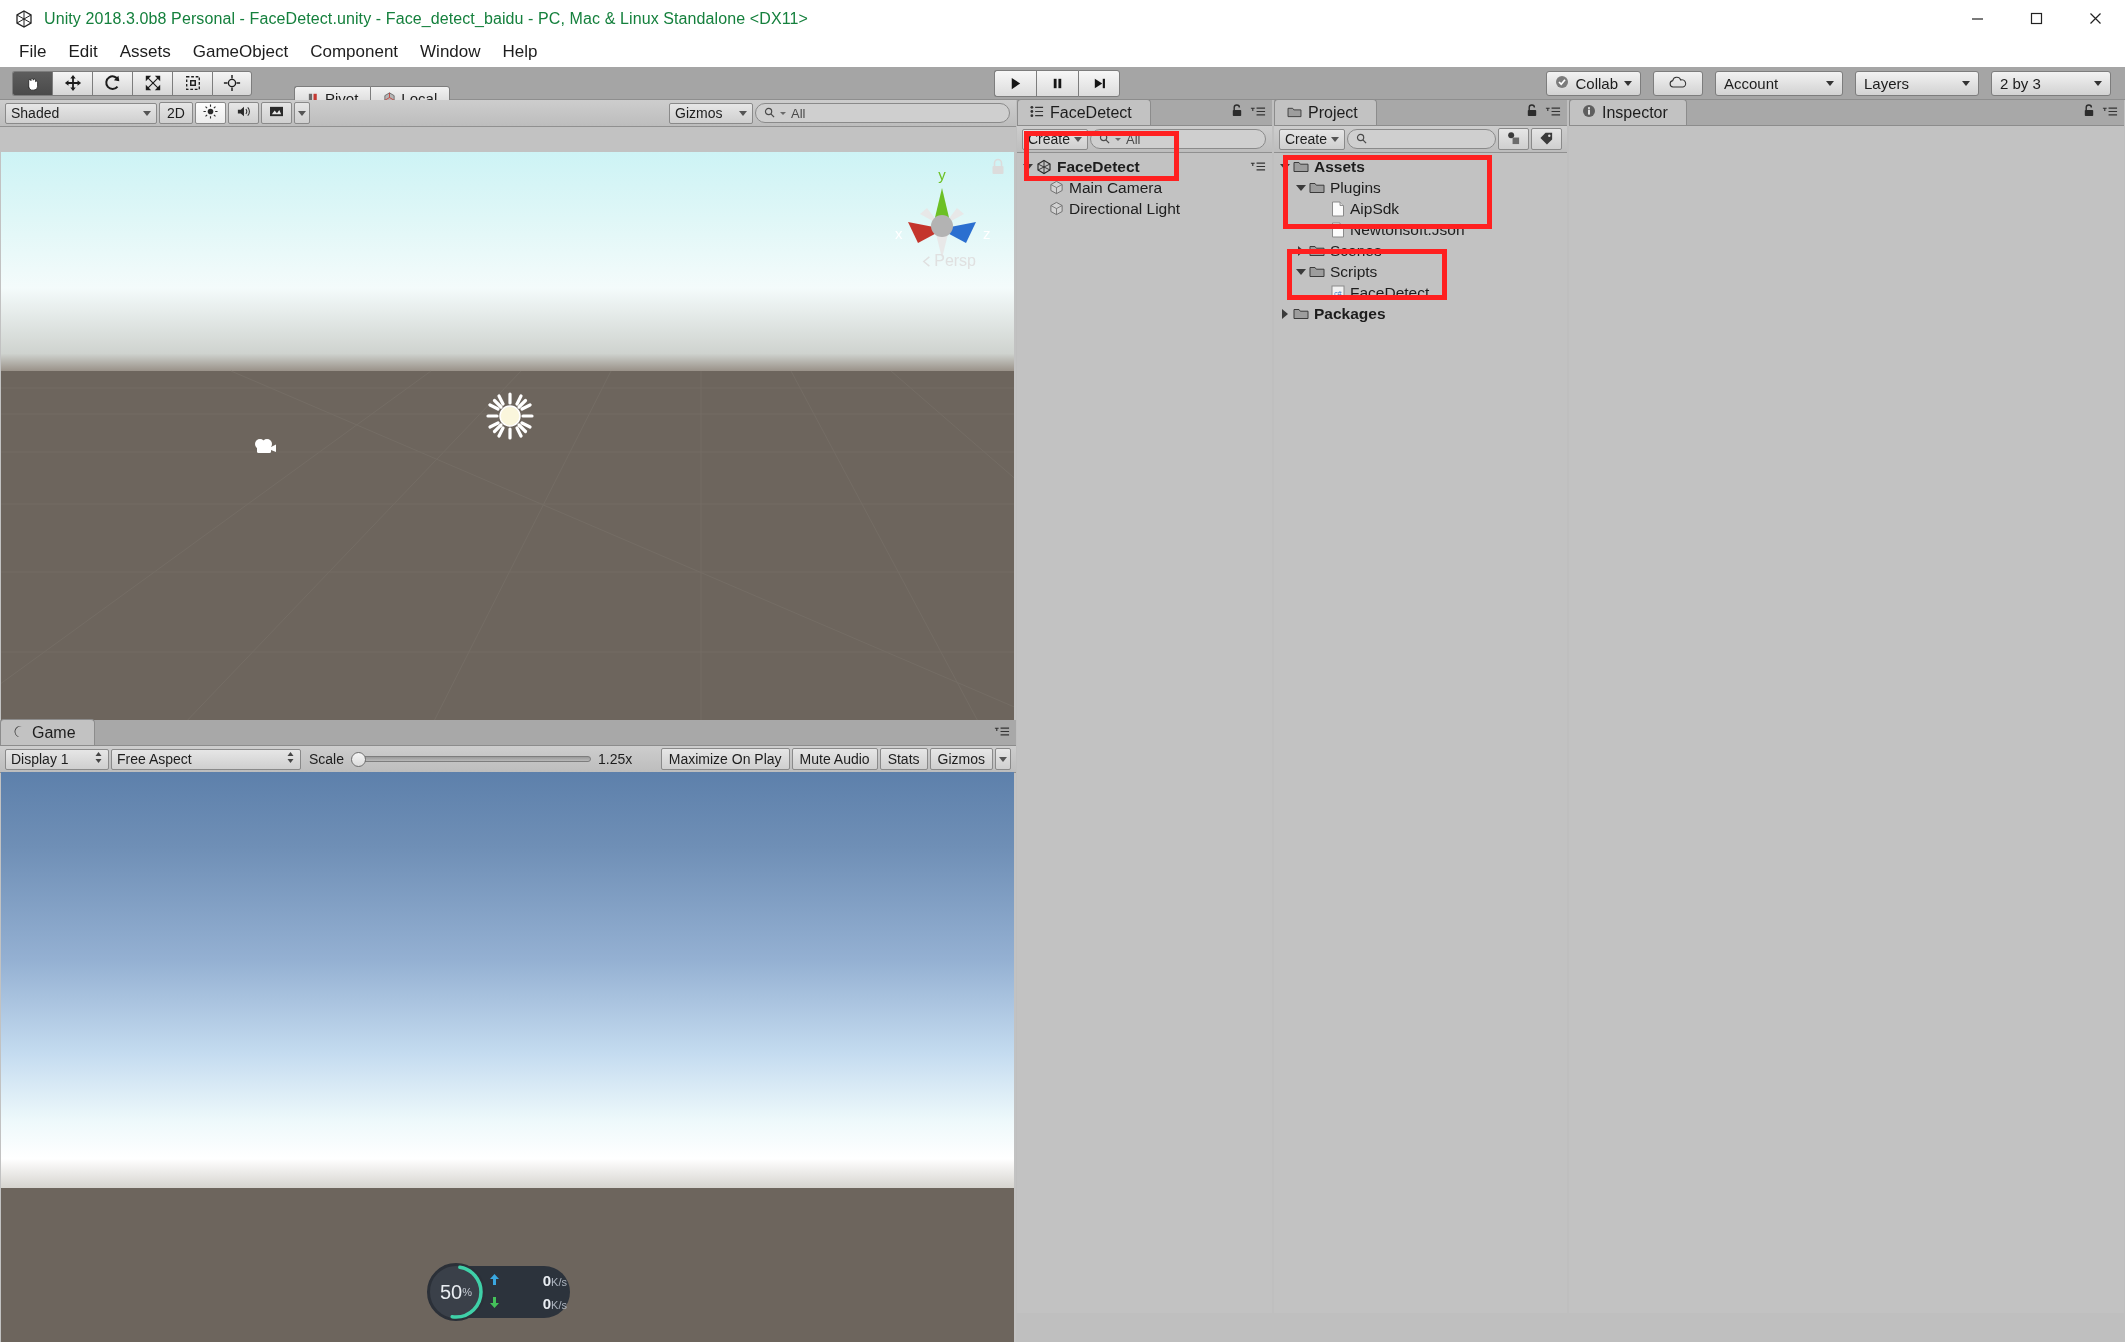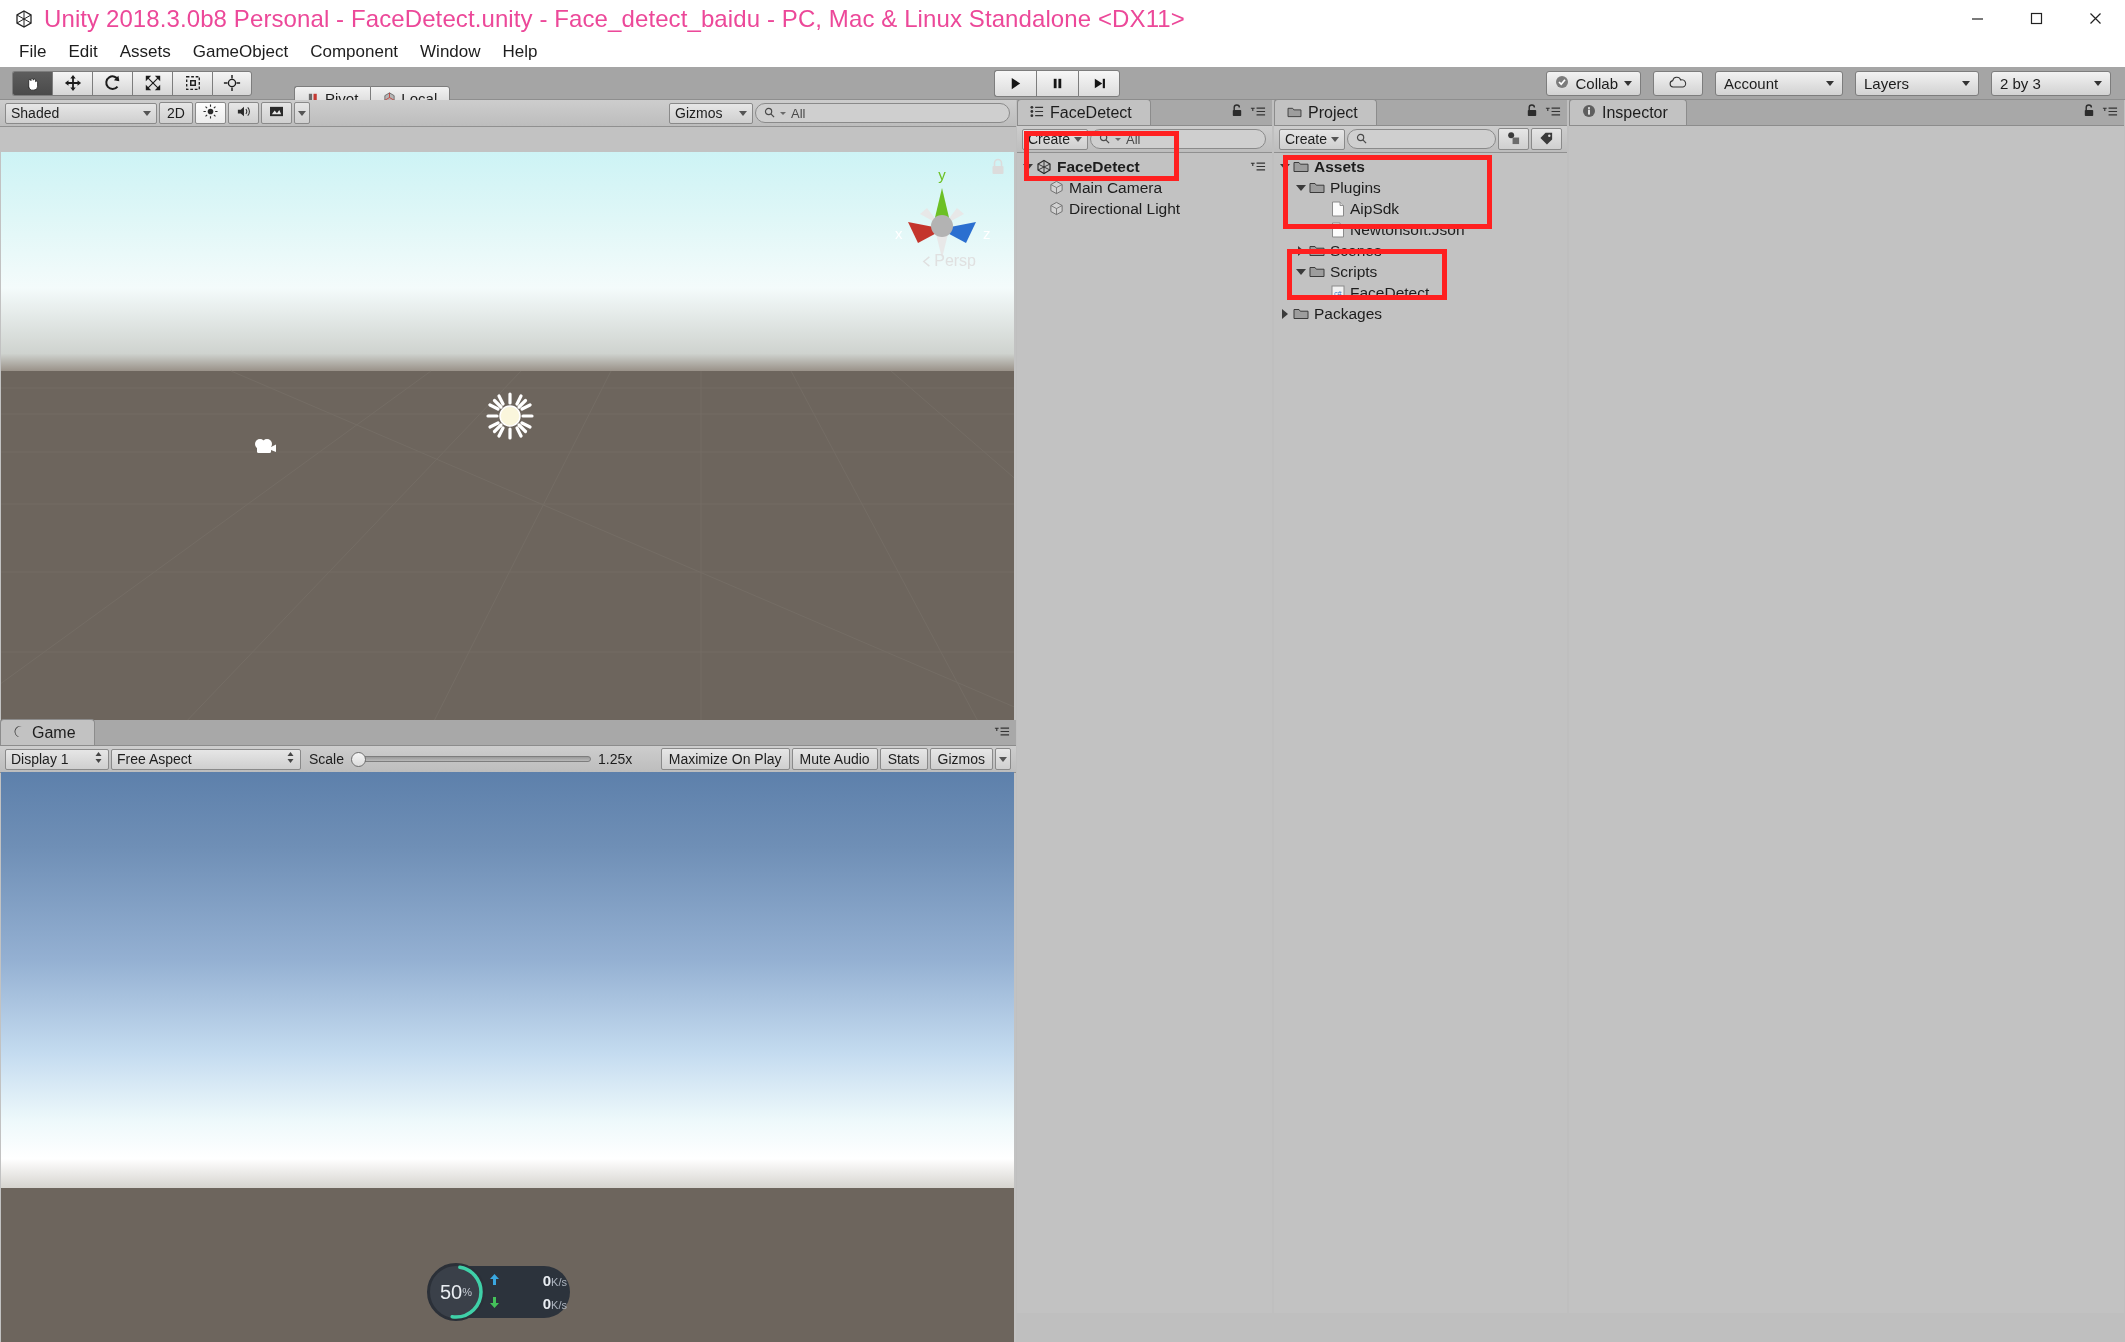--- a/index.html
+++ b/index.html
@@ -9,21 +9,21 @@
     background: #bfbfbf; overflow: hidden;
   }
   #app { position: relative; width: 2125px; height: 1342px; }
 
   
   .titlebar {
     position: absolute; left: 0; top: 0; width: 2125px; height: 37px;
     background: #ffffff; display: flex; align-items: center;
   }
   .title-icon { margin-left: 14px; margin-right: 10px; display:flex; }
-  .title-text { font-size: 24px; color: #ec4899; letter-spacing: .1px; }
+  .title-text { font-size: 16px; color: #15803d; letter-spacing: .1px; }
   .win-ctrls { position:absolute; right:0; top:0; height:37px; display:flex; }
   .win-btn { width: 59px; height:37px; display:flex; align-items:center; justify-content:center; }
 
   
   .menubar {
     position:absolute; left:0; top:37px; width:2125px; height:30px;
     background:#ffffff; display:flex; align-items:center; padding-left:8px;
   }
   .menu-item { font-size:17px; color:#1d1d1d; padding:3px 11px; }
 
@@ -711,21 +711,21 @@
       </div>
       <div class="tree-row" style="padding-left:57px;">
         <span style="margin-right:5px;display:flex;">
           <svg width="14" height="15" viewBox="0 0 14 15">
               <rect x="1" y="1" width="12" height="13" fill="#f2f2f2" stroke="#8a8a8a" stroke-width="1"></rect>
               <text x="7" y="10.5" font-size="7" fill="#2f6fbd" font-family="Liberation Sans, sans-serif" text-anchor="middle">c#</text>
             </svg>
         </span>
         <span>FaceDetect</span>
       </div>
-      <div class="tree-row" style="font-weight:normal;padding-left:4px;">
+      <div class="tree-row" style="font-weight:bold;padding-left:4px;">
         <span class="foldout">
             <span class="tri-right"></span>
           </span>
         <span style="margin:0 5px 0 2px;display:flex;">
           <svg width="16" height="13" viewBox="0 0 16 13">
               <path d="M1 2.5 L6 2.5 L7.3 4.2 L15 4.2 L15 11.5 L1 11.5 Z" fill="#9d9d9d" stroke="#3b3b3b" stroke-width="1"></path>
             </svg>
         </span>
         <span>Packages</span>
       </div>

